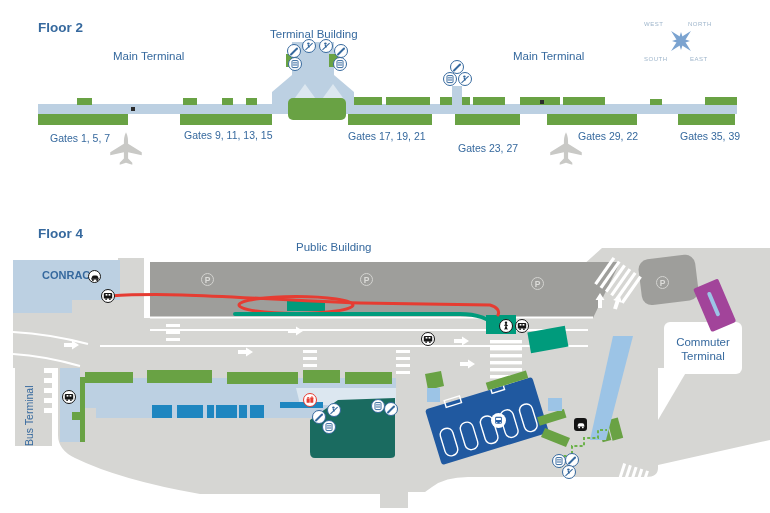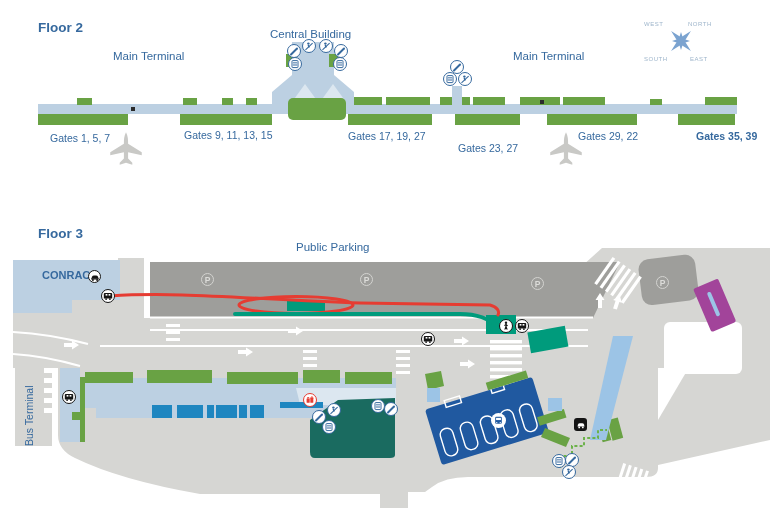--- a/index.html
+++ b/index.html
@@ -250,39 +250,40 @@
   <g>
     <path class="s-red" stroke-width="3" stroke-linecap="round" d="M110 296 C180 291 260 300 360 303 L490 305 C497 307 500 311 498 315"></path>
     <ellipse class="s-red" stroke-width="3" cx="296" cy="305" rx="57" ry="8.5"></ellipse>
     <path class="s-green" stroke-width="4" stroke-linecap="round" d="M235 314 L460 314 C478 314 490 319 499 327"></path>
     <path class="s-dgreen" stroke-width="2" stroke-dasharray="3 2.2" d="M560 468 V456 H572 V446 H584 V438 H598 V430 H607"></path>
   </g>
 </svg>
 
 <div class="lbl title" style="left:38px;top:20px;">Floor 2</div>
 <div class="lbl" style="left:113px;top:50px;">Main Terminal</div>
-<div class="lbl" style="left:270px;top:28px;">Central Building</div>
+<div class="lbl" style="left:270px;top:28px;">Terminal Building</div>
 <div class="lbl" style="left:513px;top:50px;">Main Terminal</div>
 
 <div class="lbl gate" style="left:50px;top:132px;">Gates 1, 5, 7</div>
 <div class="lbl gate" style="left:184px;top:129px;text-align:center;">Gates 9, 11, 13, 15</div>
-<div class="lbl gate" style="left:348px;top:130px;">Gates 17, 19, 27</div>
+<div class="lbl gate" style="left:348px;top:130px;">Gates 17, 19, 21</div>
 <div class="lbl gate" style="left:458px;top:142px;">Gates 23, 27</div>
 <div class="lbl gate" style="left:578px;top:130px;">Gates 29, 22</div>
-<div class="lbl gate" style="left:696px;top:130px;font-weight:bold;">Gates 35, 39</div>
+<div class="lbl gate" style="left:680px;top:130px;">Gates 35, 39</div>
 
 <div class="abs small-cap" style="left:644px;top:21px;">WEST</div>
 <div class="abs small-cap" style="left:688px;top:21px;">NORTH</div>
 <div class="abs small-cap" style="left:644px;top:56px;">SOUTH</div>
 <div class="abs small-cap" style="left:690px;top:56px;">EAST</div>
 
-<div class="lbl title" style="left:38px;top:226px;">Floor 3</div>
-<div class="lbl" style="left:296px;top:241px;">Public Parking</div>
+<div class="lbl title" style="left:38px;top:226px;">Floor 4</div>
+<div class="lbl" style="left:296px;top:241px;">Public Building</div>
 <div class="lbl" style="left:42px;top:269px;font-weight:600;font-size:11px;">CONRAC</div>
 <div class="abs vlabel" style="left:23px;top:370px;height:76px;">Bus Terminal</div>
+<div class="lbl wrap" style="left:663px;top:335px;width:80px;">Commuter Terminal</div>
 
 <div class="picn" style="left:201px;top:273px;">P</div>
 <div class="picn" style="left:360px;top:273px;">P</div>
 <div class="picn" style="left:531px;top:277px;">P</div>
 <div class="picn" style="left:656px;top:276px;">P</div>
 
 <div class="icn blue" style="left:287px;top:44px;">
   <svg width="10" height="10" viewBox="0 0 10 10">
         <path d="M2 8.5 L8 2.5" stroke="var(--icon-blue)" stroke-width="2" stroke-linecap="round"></path>
       </svg>

